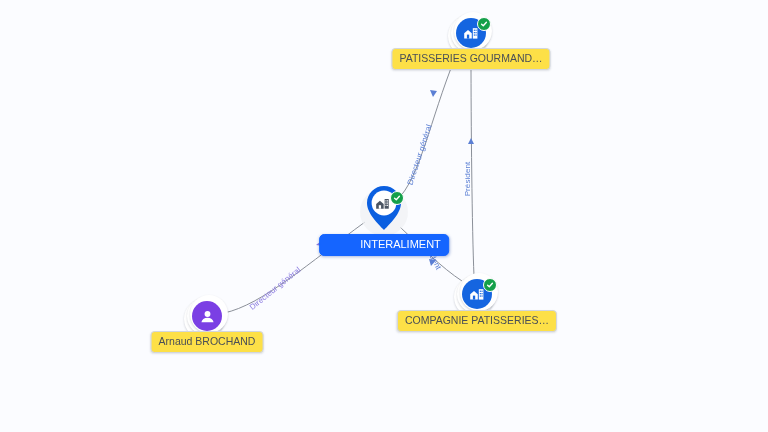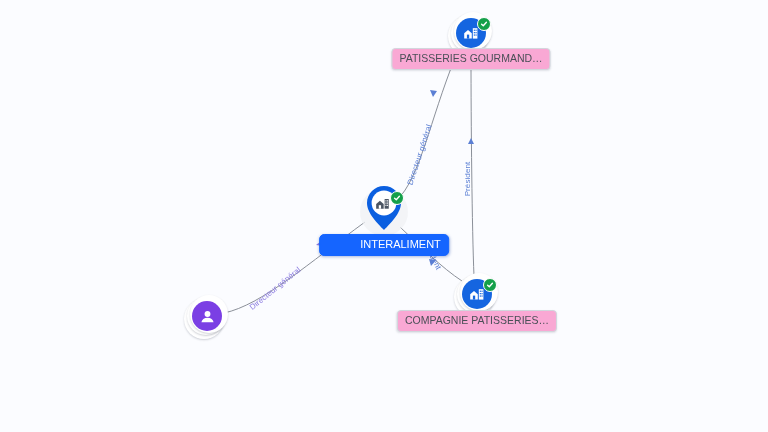--- a/index.html
+++ b/index.html
@@ -91,21 +91,21 @@
   .check svg { display: block; }
 
   
   .label {
     position: absolute;
     transform: translateX(-50%);
     white-space: nowrap;
     font-size: 10.5px;
     line-height: 1;
     color: #4a4f57;
-    background: #f9a8d4;
+    background: #fde047;
     border: 1px solid #d2d6dd;
     border-radius: 4px;
     padding: 4px 7px 5px 7px;
     box-shadow: 0 1px 2px rgba(40,50,70,.13);
   }
   .label.focus {
     color: #ffffff;
     background: #1565ff;
     border-color: #1565ff;
     font-size: 11px;
@@ -238,14 +238,15 @@
     <div class="stack s2"></div>
     <div class="stack s1"></div>
     <div class="disc person">
       <svg width="17" height="17" viewBox="0 0 18 18" aria-hidden="true">
         <circle cx="9" cy="6.4" r="3.1" fill="#ffffff"></circle>
         <path fill="#ffffff" d="M9 10.4 C12.6 10.4 15 12.5 15.4 15.2 L2.6 15.2
                                  C3 12.5 5.4 10.4 9 10.4 Z"></path>
       </svg>
     </div>
   </div>
+  <div class="label" style="left:207px; top:331px;">Arnaud BROCHAND</div>
 
 </div>
 
 </body></html>

